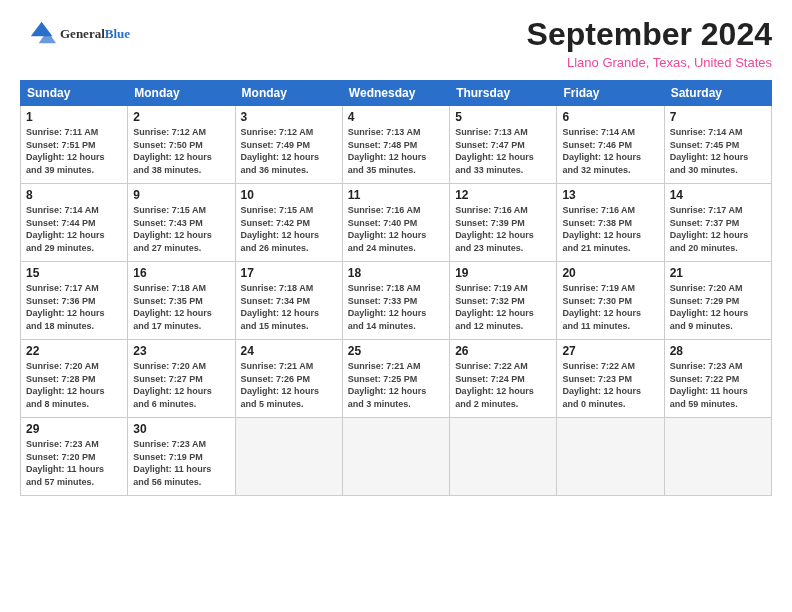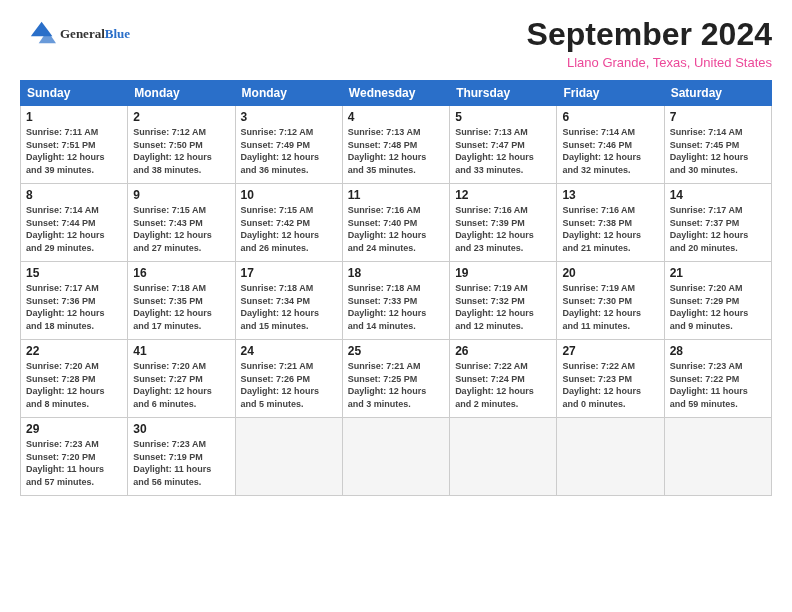--- a/index.html
+++ b/index.html
@@ -218,21 +218,21 @@
             <span class="day-num">21</span>
             <div class="day-info">Sunrise: 7:20 AM<br>Sunset: 7:29 PM<br>Daylight: 12 hours<br>and 9 minutes.</div>
           </td>
         </tr>
         <tr class="week-row">
           <td>
             <span class="day-num">22</span>
             <div class="day-info">Sunrise: 7:20 AM<br>Sunset: 7:28 PM<br>Daylight: 12 hours<br>and 8 minutes.</div>
           </td>
           <td>
-            <span class="day-num">41</span>
+            <span class="day-num">23</span>
             <div class="day-info">Sunrise: 7:20 AM<br>Sunset: 7:27 PM<br>Daylight: 12 hours<br>and 6 minutes.</div>
           </td>
           <td>
             <span class="day-num">24</span>
             <div class="day-info">Sunrise: 7:21 AM<br>Sunset: 7:26 PM<br>Daylight: 12 hours<br>and 5 minutes.</div>
           </td>
           <td>
             <span class="day-num">25</span>
             <div class="day-info">Sunrise: 7:21 AM<br>Sunset: 7:25 PM<br>Daylight: 12 hours<br>and 3 minutes.</div>
           </td>

